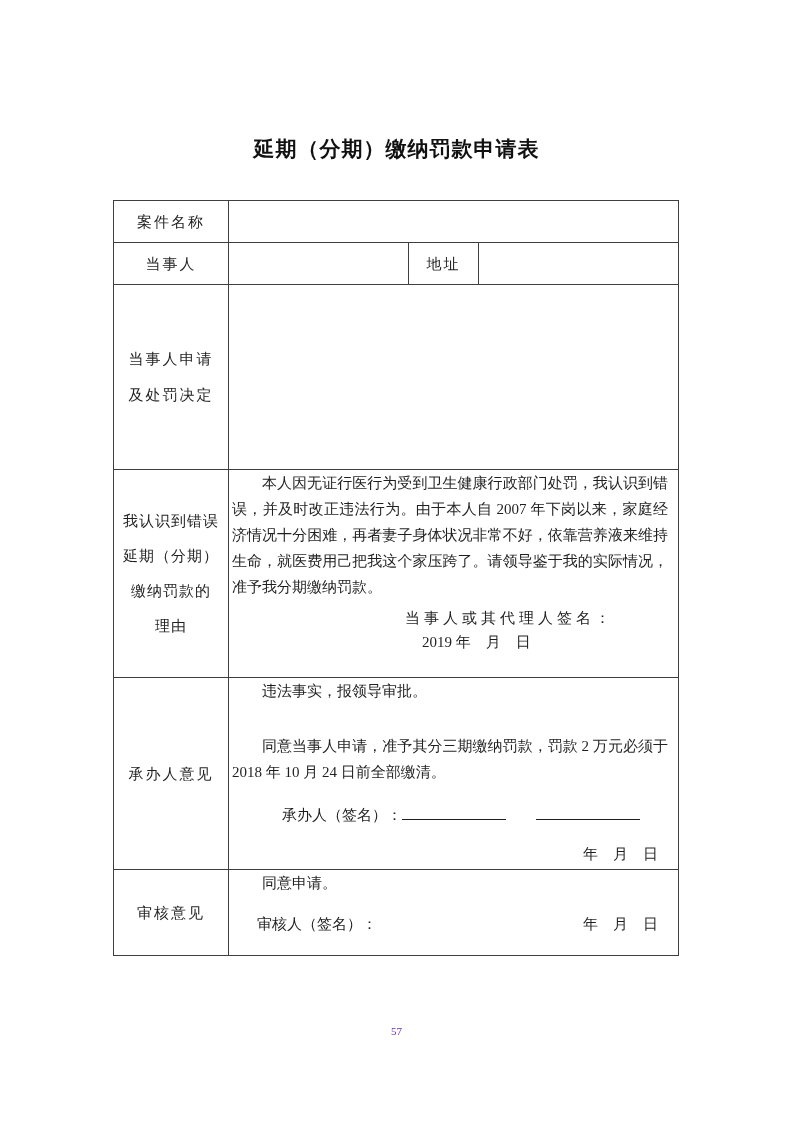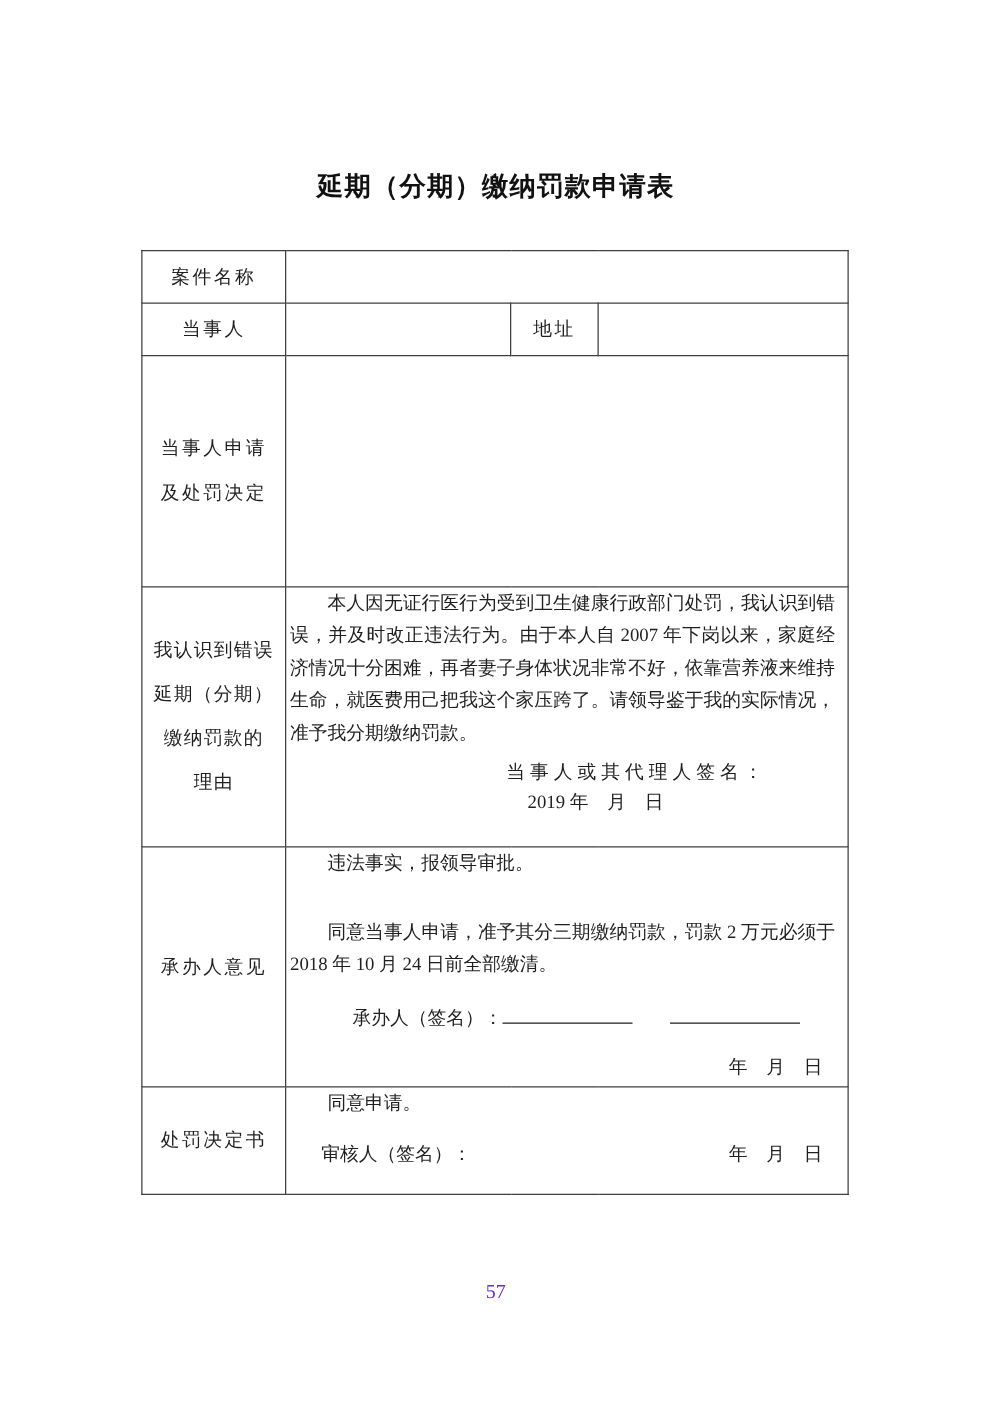--- a/index.html
+++ b/index.html
@@ -98,21 +98,21 @@
     justify-content: space-between;
     align-items: center;
     margin: 16px 10px 0 25px;
     line-height: 25px;
   }
   .page-number {
     position: absolute;
     top: 1025px; left: 0;
     width: 100%;
     text-align: center;
-    font-size: 16px;
+    font-size: 11px;
     color: #6d28d9;
   }
 </style>
 </head>
 <body>
 
 <div class="page">
 
   <div class="doc-title">延期（分期）缴纳罚款申请表</div>
 
@@ -166,21 +166,21 @@
         <p class="para">违法事实，报领导审批。</p>
         <p class="para handler-p2">同意当事人申请，准予其分三期缴纳罚款，罚款 2 万元必须于 2018 年 10 月 24 日前全部缴清。</p>
         <div class="sign-line">
           <span>承办人（签名）：</span><span class="sig-underline"></span><span class="sig-underline second"></span>
         </div>
         <div class="handler-date">年　月　日</div>
       </td>
     </tr>
 
     <tr style="height:86px">
-      <td class="label-cell">处罚决定书</td>
+      <td class="label-cell">审核意见</td>
       <td colspan="3" class="content-cell review-cell">
         <p class="para">同意申请。</p>
         <div class="review-sign-row">
           <span>审核人（签名）：</span>
           <span>年　月　日</span>
         </div>
       </td>
     </tr>
   </tbody>
     </table>

